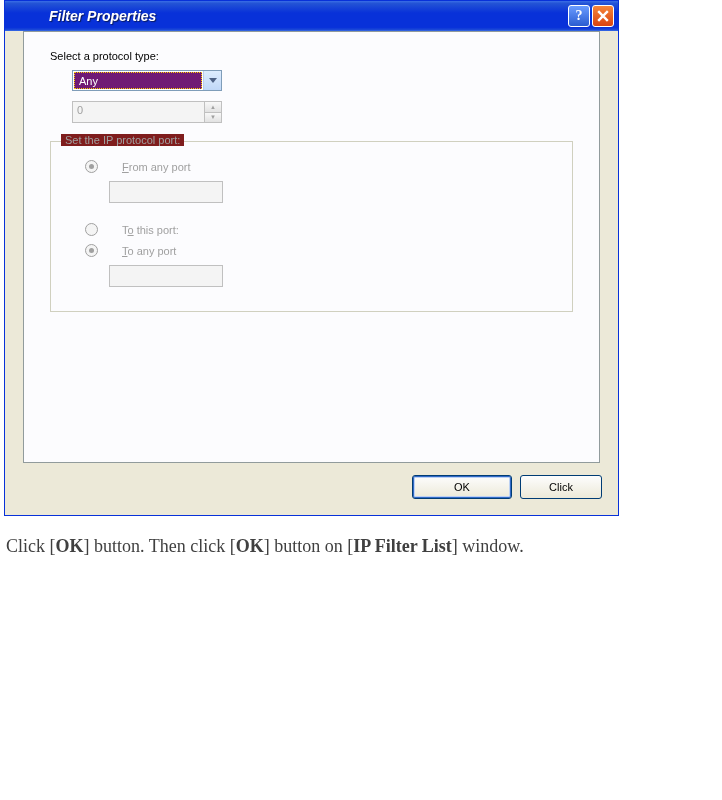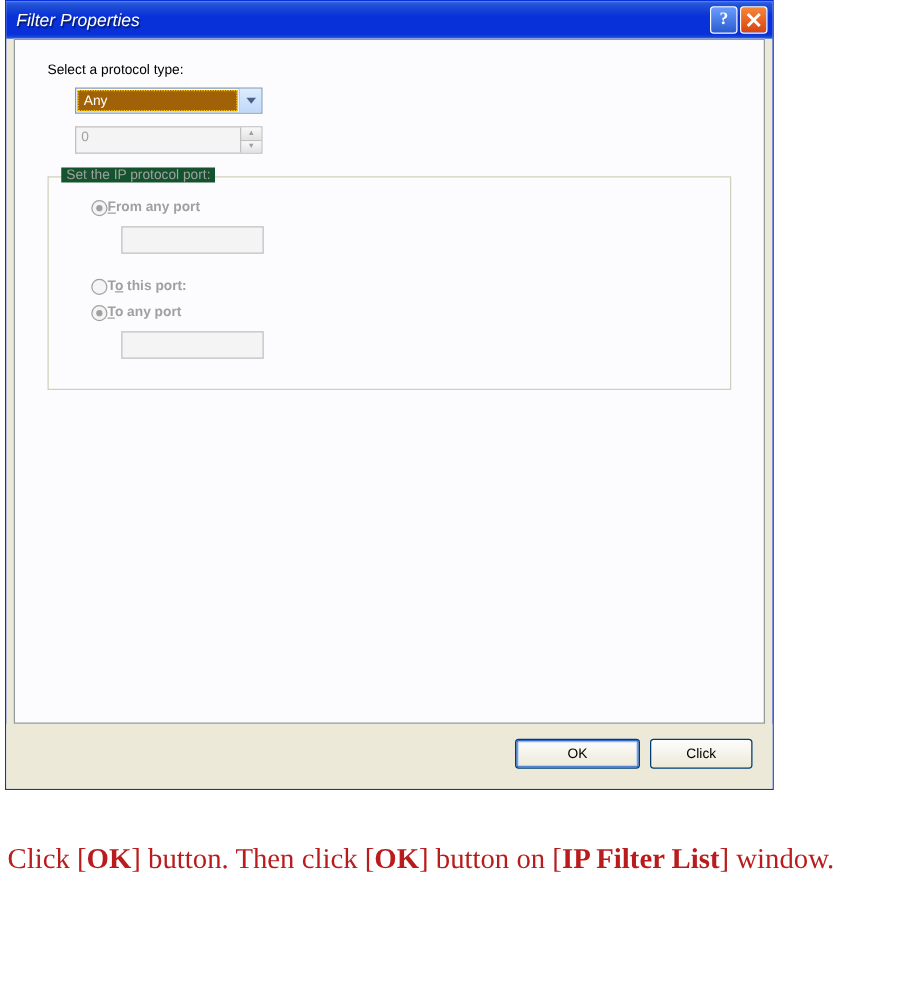--- a/index.html
+++ b/index.html
@@ -20,25 +20,26 @@
   }
   .titlebar {
     height: 30px;
     background: linear-gradient(to bottom, #3a6ee7 0%, #2353d5 8%, #0831d9 40%, #0831d9 88%, #1946d7 95%, #3a6ee7 100%);
     display: flex;
     align-items: center;
     padding: 0 4px 0 8px;
     color: #fff;
   }
   .title-text {
-    font-weight: normal;
+    font-weight: bold;
     font-size: 14px;
     font-style: italic;
     text-shadow: 1px 1px 1px #0a1a5c;
     flex: 1;
+    margin-left: 36px;
   }
   .title-controls { display: flex; gap: 2px; }
   .title-btn {
     width: 22px; height: 22px;
     border-radius: 3px;
     border: 1px solid #fff;
     display: flex; align-items: center; justify-content: center;
     font-weight: bold; font-size: 14px; color: #fff;
     cursor: pointer;
   }
@@ -65,41 +66,41 @@
   }
   .tab.active {
     background: #fcfcfe;
     z-index: 3;
     margin-top: -2px;
     padding-top: 6px;
     border-bottom: 1px solid #fcfcfe;
     margin-bottom: -1px;
   }
   .tab-panel {
-    margin: 0 6px;
+    margin: 0 18px;
     border: 1px solid #919b9c;
     background: #fcfcfe;
     padding: 18px 26px 24px 26px;
     position: relative;
     z-index: 2;
-    height: 548px;
+    height: 432px;
   }
   .label-row { margin-bottom: 8px; color: #000; }
   .form-row { margin-left: 22px; margin-bottom: 10px; }
 
   .dropdown {
     display: inline-flex;
     border: 1px solid #7f9db9;
     background: #fff;
     height: 21px;
     width: 150px;
   }
   .dropdown-field {
     flex: 1;
-    background: #a16207;
+    background: #701a75;
     color: #fff;
     padding: 2px 4px;
     margin: 1px;
     border: 1px dotted #ffcf00;
   }
   .dropdown-arrow {
     width: 18px;
     background: linear-gradient(to bottom, #ddecfe, #c0d8f8);
     border-left: 1px solid #b8ceea;
     display: flex; align-items: center; justify-content: center;
@@ -135,31 +136,30 @@
   .groupbox {
     border: 1px solid #d0d0bf;
     margin-top: 18px;
     padding: 14px 16px 18px 16px;
     position: relative;
   }
   .groupbox-legend {
     position: absolute;
     top: -8px;
     left: 10px;
-    background: #14532d;
+    background: #7f1d1d;
     padding: 0 4px;
     color: #a0a0a0;
   }
   .radio-row {
     display: flex;
-    align-items: flex-start;
-    gap: 0;
+    align-items: flex-end;
+    gap: 24px;
     padding: 4px 0 4px 18px;
     color: #a0a0a0;
-    font-weight: bold;
   }
   .radio-circle {
     width: 13px; height: 13px;
     border: 1px solid #a0a0a0;
     border-radius: 50%;
     background: #f4f4f4;
     display: flex; align-items: center; justify-content: center;
   }
   .radio-dot {
     width: 5px; height: 5px; border-radius: 50%;
@@ -190,23 +190,23 @@
     cursor: pointer;
     font-size: 11px;
   }
   .btn.primary {
     box-shadow: 0 0 0 1px #3169c6 inset, 0 0 0 2px #bdd2f3 inset;
     min-width: 100px;
   }
 
   .instruction {
     font-family: "Times New Roman", serif;
-    font-size: 23px;
-    color: #b91c1c;
-    margin: 42px 0 0 6px;
+    font-size: 18px;
+    color: #404040;
+    margin: 20px 0 0 6px;
   }
   .instruction b { font-weight: bold; }
 </style>
 </head>
 <body>
 
 <div class="window">
   <div class="titlebar">
     <div class="title-text">Filter Properties</div>
     <div class="title-controls">

